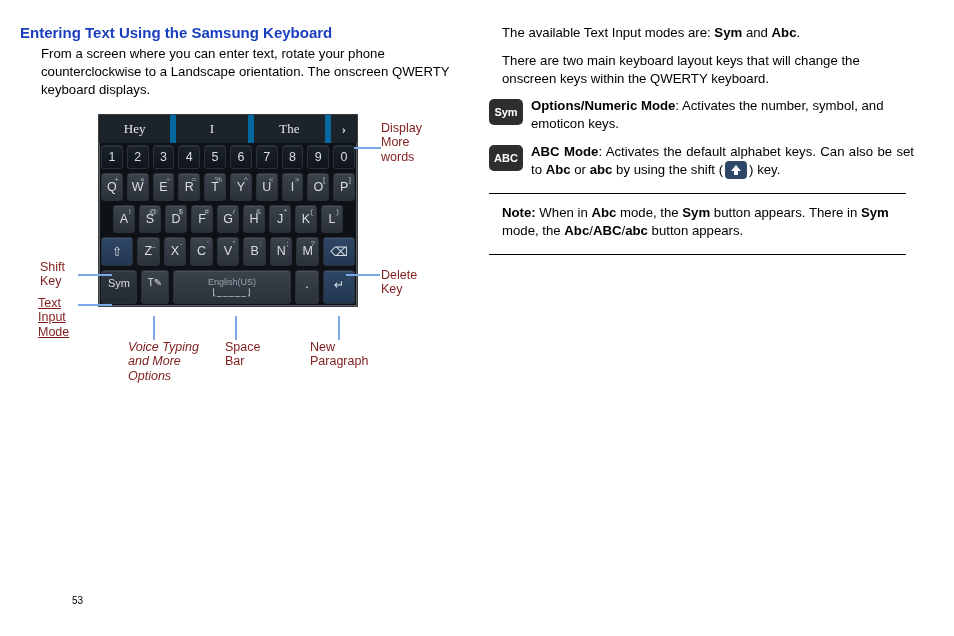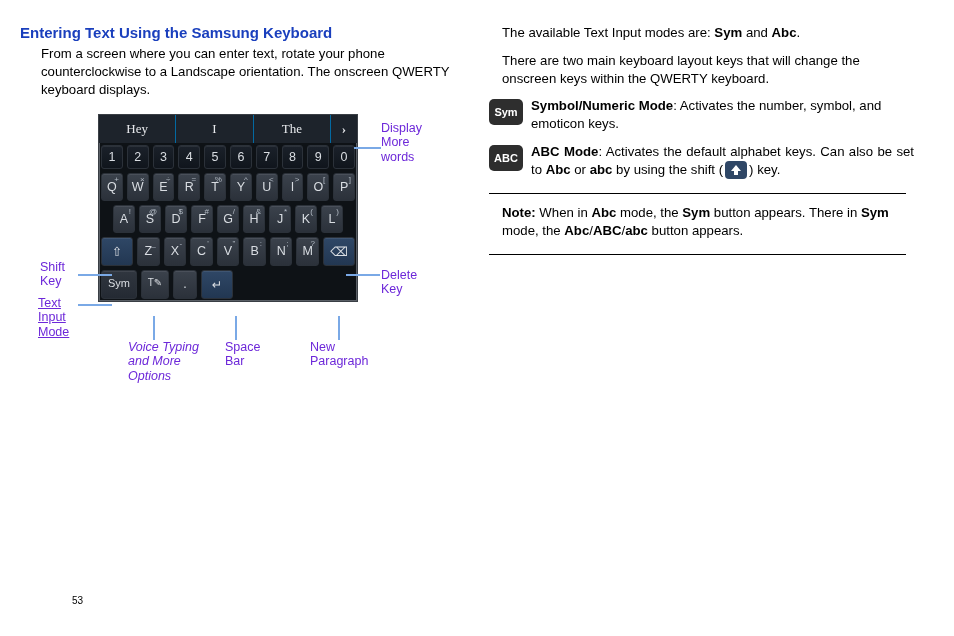--- a/index.html
+++ b/index.html
@@ -24,42 +24,42 @@
 }
 p{font-size:13.2px;line-height:1.35;margin:0 0 10px 0;}
 .indent{margin-left:21px;}
 .strong{font-weight:bold;}
 
 .callout{
   position:absolute;
   font-size:12.5px;
   line-height:1.15;
   text-align:left;
-  color:#6d28d9;
+  color:#7f1d1d;
 }
 .line{position:absolute;background:#7aa9e6;height:2px;}
 .vline{position:absolute;background:#7aa9e6;width:2px;}
 
 
 .kbd-wrap{
   position:relative;
   margin:16px 0 0 78px;
   width:270px;
 }
 .kbd{
   width:258px;
   background:#0e1216;
   border:1px solid #3a3f45;
   box-shadow:0 0 0 1px #5a5f66 inset;
 }
 .row{display:flex;}
 .sugg{background:#1d232b;}
 .sugg .cell{
   flex:1;text-align:center;color:#e7e9ec;font-family:Georgia,serif;
-  font-size:13px;padding:6px 0;border-right:1px solid #0369a1;
+  font-size:13px;padding:6px 0;border-right:6px solid #0369a1;
 }
 .sugg .cell:last-child{border-right:none;flex:0 0 26px;}
 .numrow .key, .qrow .key, .arow .key, .zrow .key, .botrow .key{
   color:#d9dde2;text-align:center;font-size:12.5px;
   border:1px solid #2b3139;border-radius:3px;margin:2px;
   background:linear-gradient(#3b424c,#2b313a);
   box-shadow:0 1px 0 rgba(255,255,255,.08) inset;
   position:relative;
 }
 .numrow .key{flex:1;padding:4px 0;background:linear-gradient(#1b212a,#10151c);}
@@ -156,20 +156,24 @@
 
         <div class="row zrow">
           <div class="key wide">⇧</div>
           <span id="zrow-keys" style="display:contents"><div class="key">Z<span class="sup">_</span></div><div class="key">X<span class="sup">-</span></div><div class="key">C<span class="sup">'</span></div><div class="key">V<span class="sup">"</span></div><div class="key">B<span class="sup">:</span></div><div class="key">N<span class="sup">;</span></div><div class="key">M<span class="sup">?</span></div></span>
           <div class="key wide">⌫</div>
         </div>
 
         <div class="row botrow">
           <div class="key sym">Sym</div>
           <div class="key opt" style="font-size:10px;">T✎</div>
+          <div class="key space">
+            <span>English(US)</span><br>
+            <span style="letter-spacing:1px;color:#cfd5dc;">⌊_____⌋</span>
+          </div>
           <div class="key dot">.</div>
           <div class="key enter">↵</div>
         </div>
       </div>
     </div>
 
     <div class="callout" style="left:361px;top:97px;">Display<br>More<br>words</div>
     <div class="line" style="left:334px;top:123px;width:27px;"></div>
 
     <div class="callout" style="left:20px;top:236px;text-align:left;">Shift<br>Key</div>
@@ -193,21 +197,21 @@
 
   <div class="col">
     <p class="indent">
       <span>The available Text Input modes are: </span><span class="strong">Sym</span><span> and </span><span class="strong">Abc</span><span>.</span>
     </p>
     <p class="indent">There are two main keyboard layout keys that will change the onscreen keys within the QWERTY keyboard.</p>
 
     <div class="mode-row">
       <div class="mode-badge">Sym</div>
       <p>
-        <span class="strong">Symbol/Numeric Mode</span><span>: Activates the number, symbol, and emoticon keys.</span>
+        <span class="strong">Options/Numeric Mode</span><span>: Activates the number, symbol, and emoticon keys.</span>
       </p>
     </div>
 
     <div class="mode-row">
       <div class="mode-badge">ABC</div>
       <p style="text-align:justify;">
         <span class="strong">ABC Mode</span><span>: Activates the default alphabet keys. Can also be set to </span><span class="strong">Abc</span><span> or </span><span class="strong">abc</span><span> by using the shift (</span><span class="shift-inline">
             <svg viewBox="0 0 12 12">
               <path d="M6 1 L11 7 L8 7 L8 11 L4 11 L4 7 L1 7 Z" fill="#fff"></path>
             </svg>

